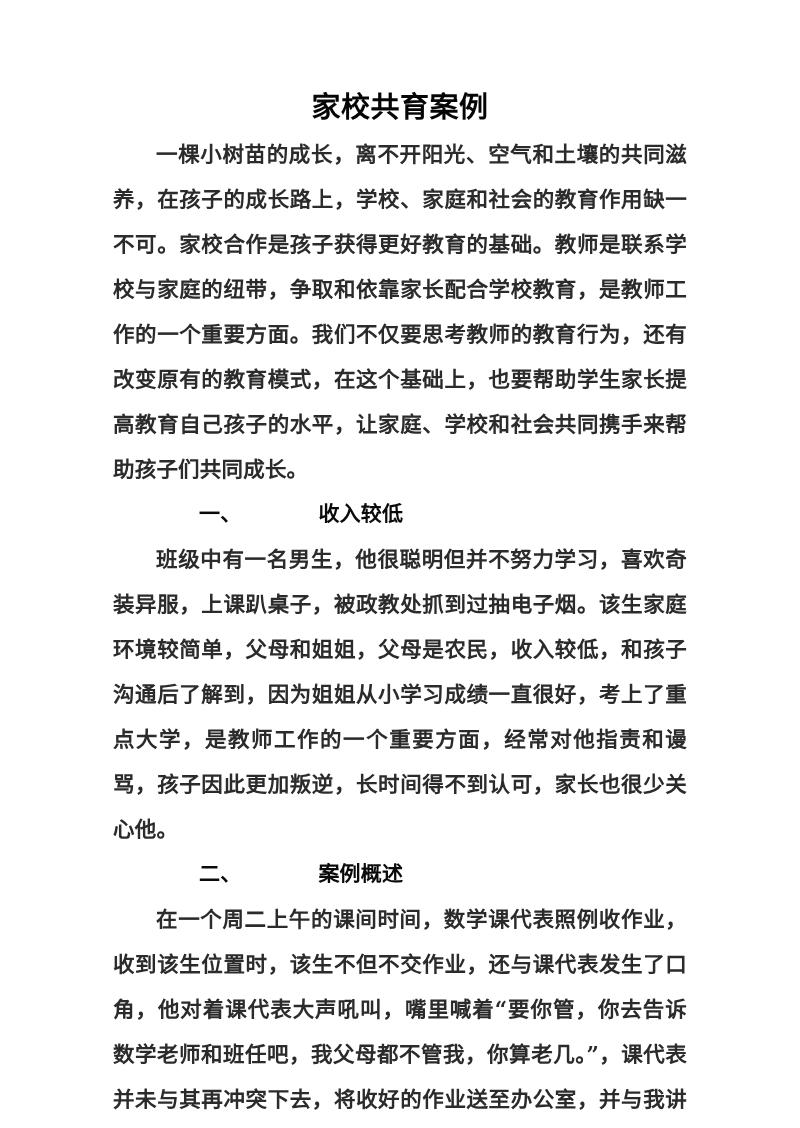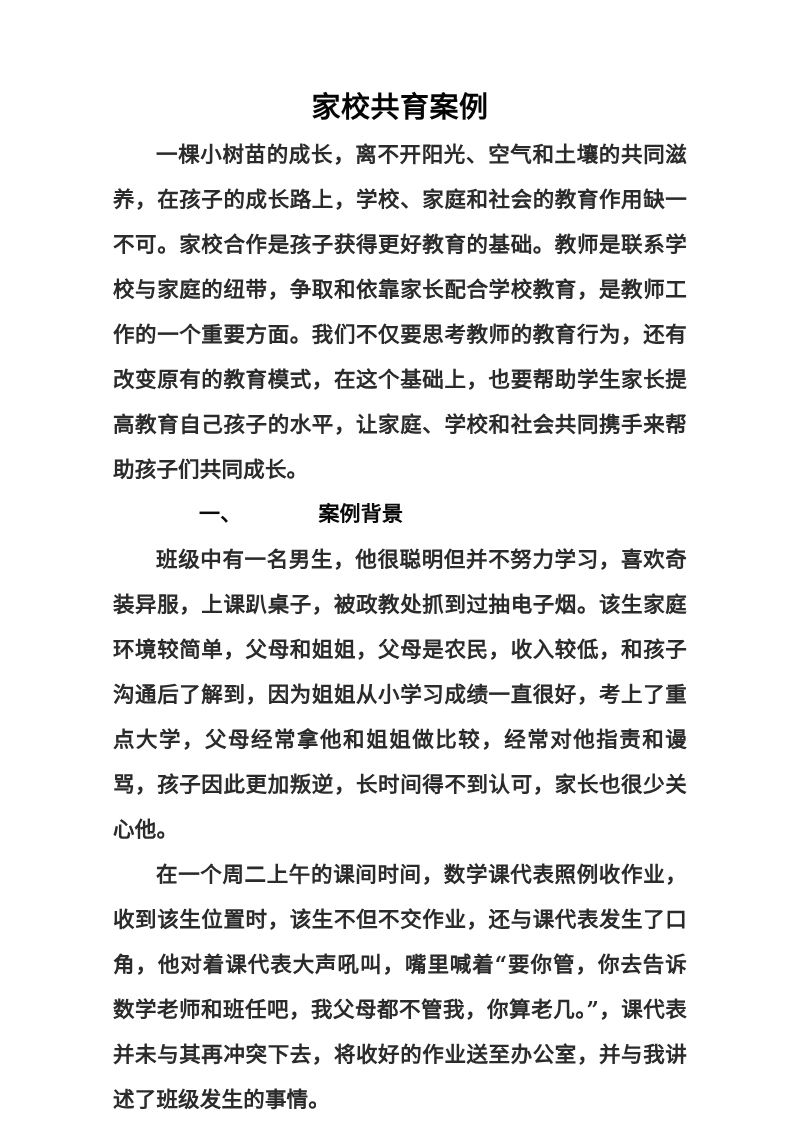--- a/index.html
+++ b/index.html
@@ -81,22 +81,25 @@
 <body>
 
 <div class="page">
   <div class="doc-body">
 
     <h1 class="doc-title">家校共育案例</h1>
 
     <p class="para">一棵小树苗的成长，离不开阳光、空气和土壤的共同滋养，在孩子的成长路上，学校、家庭和社会的教育作用缺一不可。家校合作是孩子获得更好教育的基础。教师是联系学校与家庭的纽带，争取和依靠家长配合学校教育，是教师工作的一个重要方面。我们不仅要思考教师的教育行为，还有改变原有的教育模式，在这个基础上，也要帮助学生家长提高教育自己孩子的水平，让家庭、学校和社会共同携手来帮助孩子们共同成长。</p>
 
     <p class="section-heading">
-      <span class="sec-num">一、</span><span class="sec-gap"></span><span class="sec-label">案例背景</span>
+      <span class="sec-num">一、</span><span class="sec-gap"></span><span class="sec-label">收入较低</span>
     </p>
 
-    <p class="para">班级中有一名男生，他很聪明但并不努力学习，喜欢奇装异服，上课趴桌子，被政教处抓到过抽电子烟。该生家庭环境较简单，父母和姐姐，父母是农民，收入较低，和孩子沟通后了解到，因为姐姐从小学习成绩一直很好，考上了重点大学，父母经常拿他和姐姐做比较，经常对他指责和谩骂，孩子因此更加叛逆，长时间得不到认可，家长也很少关心他。</p>
+    <p class="para">班级中有一名男生，他很聪明但并不努力学习，喜欢奇装异服，上课趴桌子，被政教处抓到过抽电子烟。该生家庭环境较简单，父母和姐姐，父母是农民，收入较低，和孩子沟通后了解到，因为姐姐从小学习成绩一直很好，考上了重点大学，是教师工作的一个重要方面，经常对他指责和谩骂，孩子因此更加叛逆，长时间得不到认可，家长也很少关心他。</p>
 
+    <p class="section-heading">
+      <span class="sec-num">二、</span><span class="sec-gap"></span><span class="sec-label">案例概述</span>
+    </p>
 
     <p class="para">在一个周二上午的课间时间，数学课代表照例收作业，收到该生位置时，该生不但不交作业，还与课代表发生了口角，他对着课代表大声吼叫，嘴里喊着“要你管，你去告诉数学老师和班任吧，我父母都不管我，你算老几。”，课代表并未与其再冲突下去，将收好的作业送至办公室，并与我讲述了班级发生的事情。</p>
 
   </div>
 </div>
 
 </body></html>

